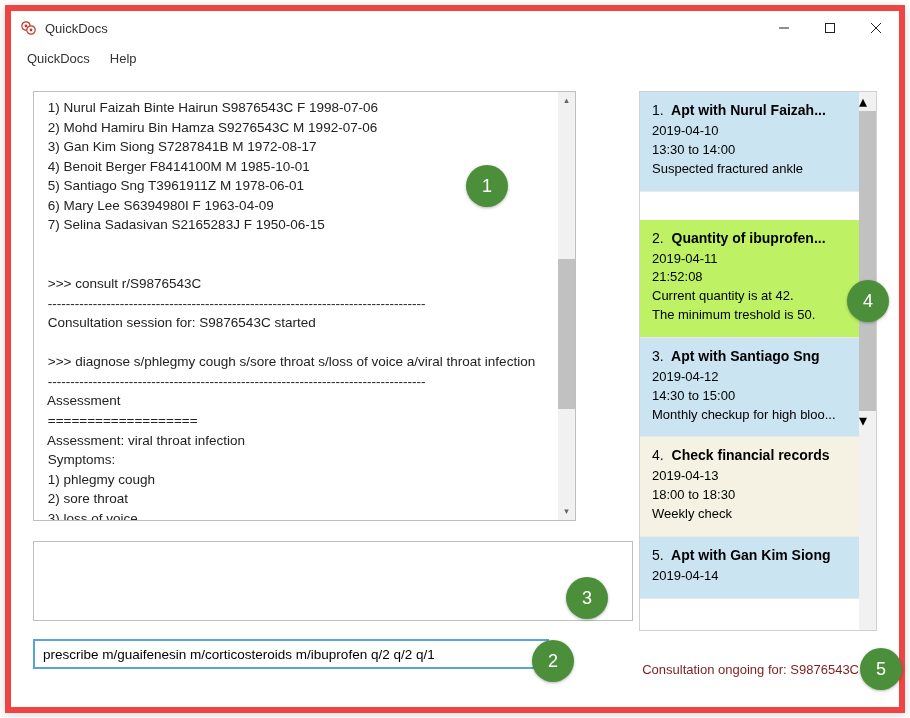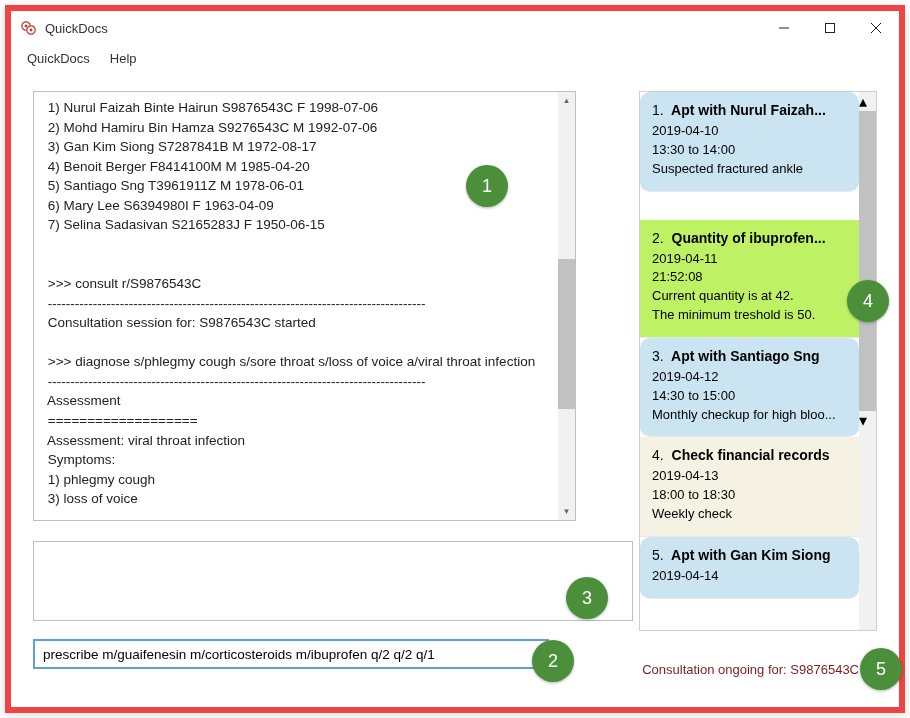--- a/index.html
+++ b/index.html
@@ -136,21 +136,21 @@
     .card-title .num {
       font-weight:400;
       margin-right:4px;
     }
     .card .line {
       line-height:1.45;
       white-space:nowrap;
       overflow:hidden;
       text-overflow:ellipsis;
     }
-    .card.blue { background:#cbe4f2;border-radius:10px; }
+    .card.blue { background:#cbe4f2; }
     .card.red { background:#bef264;margin-top:28px; }
     .card.beige { background:#f5f2e3; }
     .sidebar-scroll {
       position:absolute;
       top:0; right:0; width:17px; height:100%;
       background:#f1f1f1;
       display:flex; flex-direction:column;
     }
     .sidebar-scroll .thumb2 { background:#c1c1c1; height:300px; margin-top:0;}
     
@@ -215,37 +215,38 @@
   </div>
 
   <div class="content">
     <div class="main-area">
 
       <div class="console-box">
         <div class="console-text" id="console-text">
             <div> 1) Nurul Faizah Binte Hairun S9876543C F 1998-07-06</div>
             <div> 2) Mohd Hamiru Bin Hamza S9276543C M 1992-07-06</div>
             <div> 3) Gan Kim Siong S7287841B M 1972-08-17</div>
-            <div> 4) Benoit Berger F8414100M M 1985-04-20</div>
+            <div> 4) Benoit Berger F8414100M M 1985-10-01</div>
             <div> 5) Santiago Sng T3961911Z M 1978-06-01</div>
             <div> 6) Mary Lee S6394980I F 1963-04-09</div>
             <div> 7) Selina Sadasivan S2165283J F 1950-06-15</div>
             <div>&nbsp;</div>
             <div>&nbsp;</div>
             <div> &gt;&gt;&gt; consult r/S9876543C</div>
             <div> ------------------------------------------------------------------------------------</div>
             <div> Consultation session for: S9876543C started</div>
             <div>&nbsp;</div>
             <div> &gt;&gt;&gt; diagnose s/phlegmy cough s/sore throat s/loss of voice a/viral throat infection</div>
             <div> ------------------------------------------------------------------------------------</div>
             <div> Assessment</div>
             <div> ===================</div>
             <div> Assessment: viral throat infection</div>
             <div> Symptoms:</div>
             <div> 1) phlegmy cough</div>
+            <div> 2) sore throat</div>
             <div> 3) loss of voice</div>
           </div>
         <div class="scrollbar-v">
           <div class="arrow-up">▴</div>
           <div class="track">
               <div class="thumb"></div>
             </div>
           <div class="arrow-down">▾</div>
         </div>
       </div>

